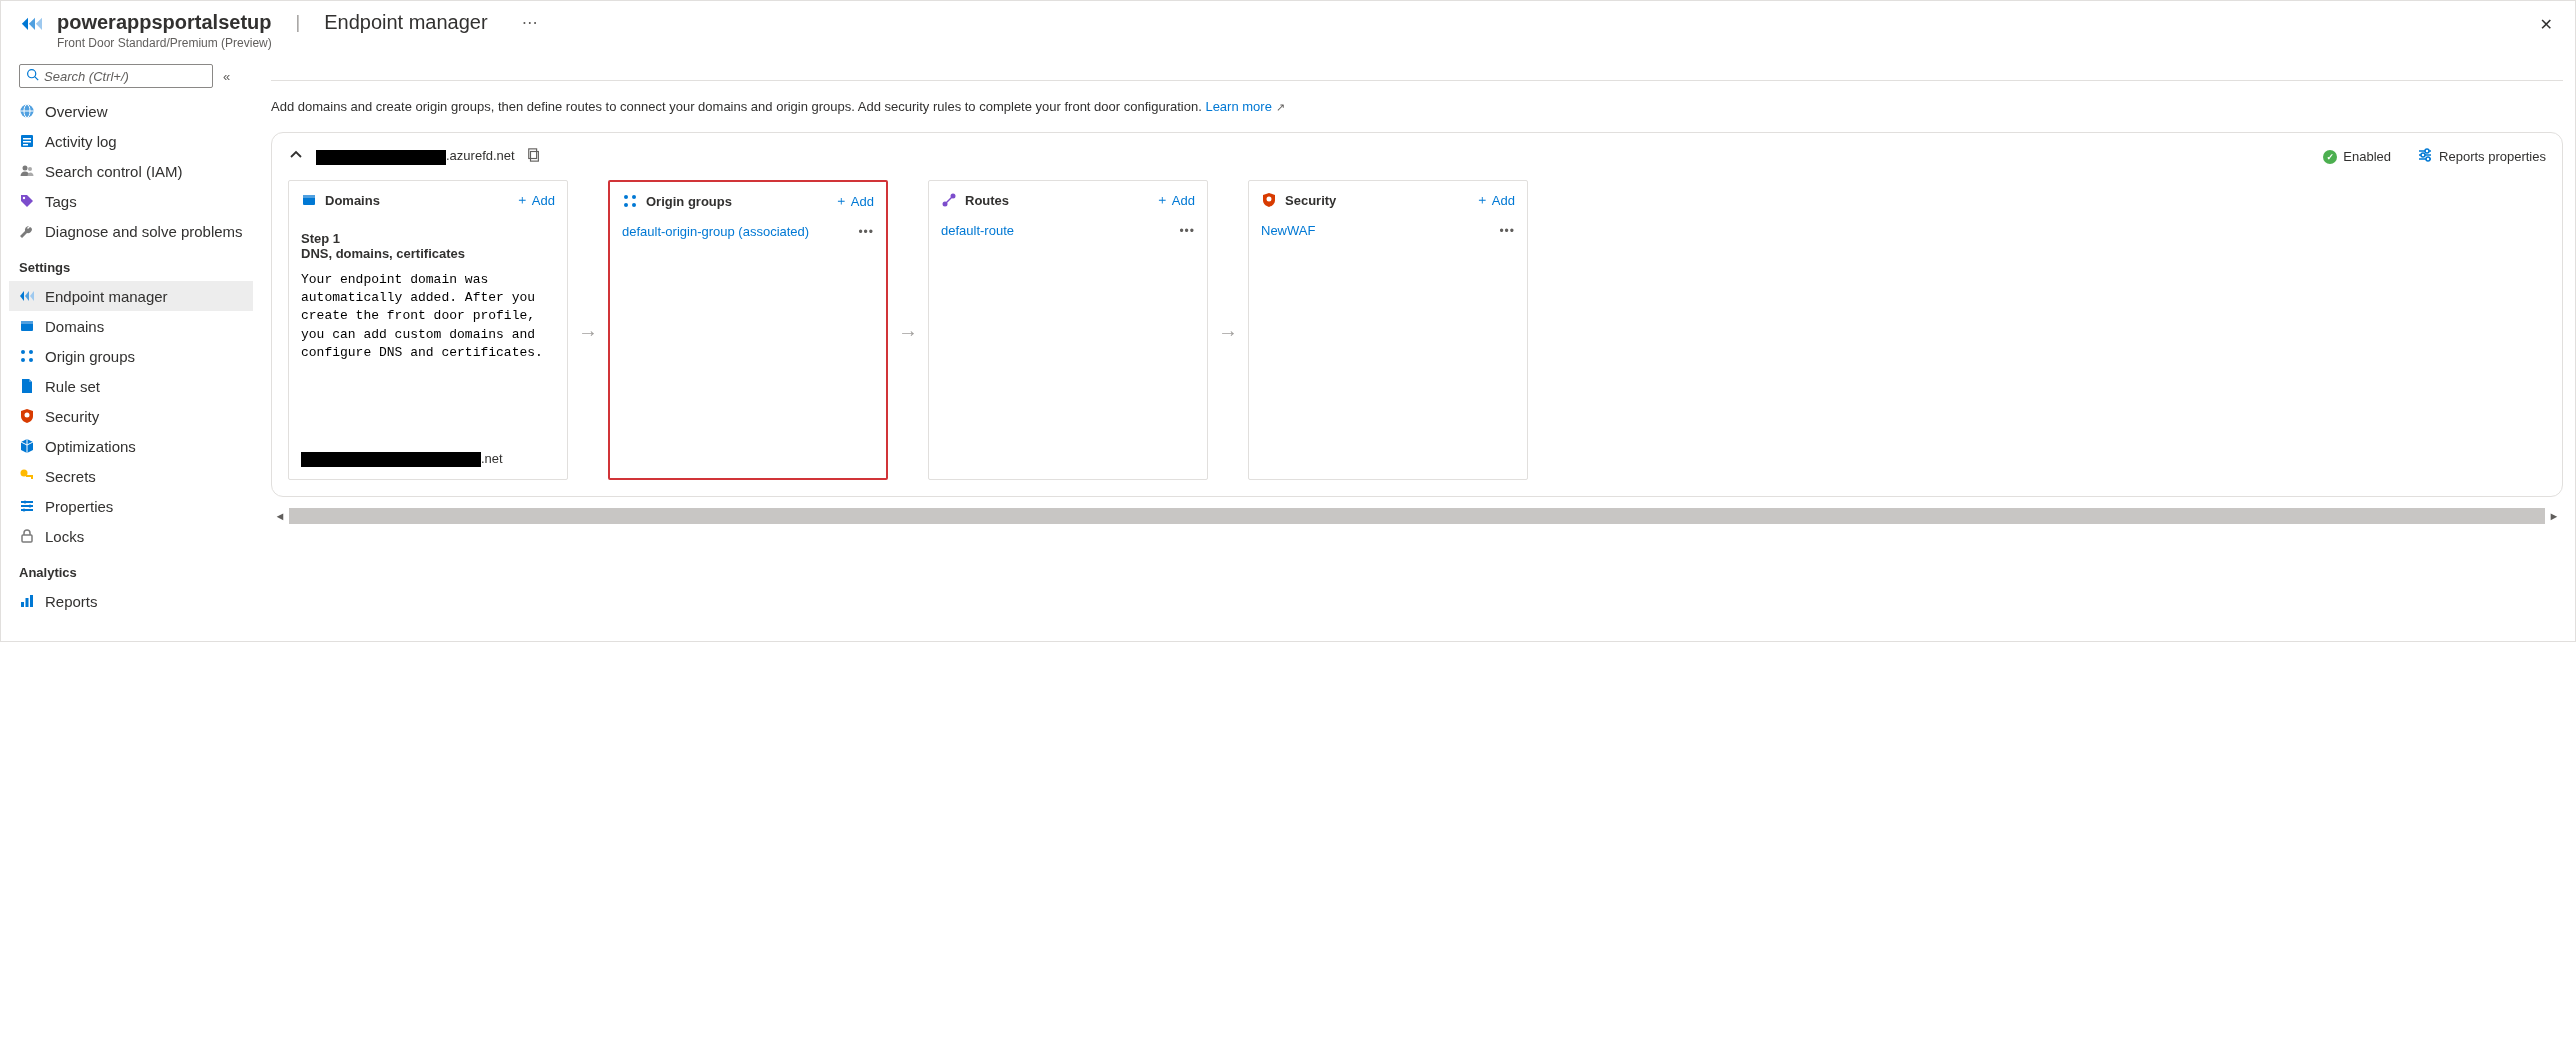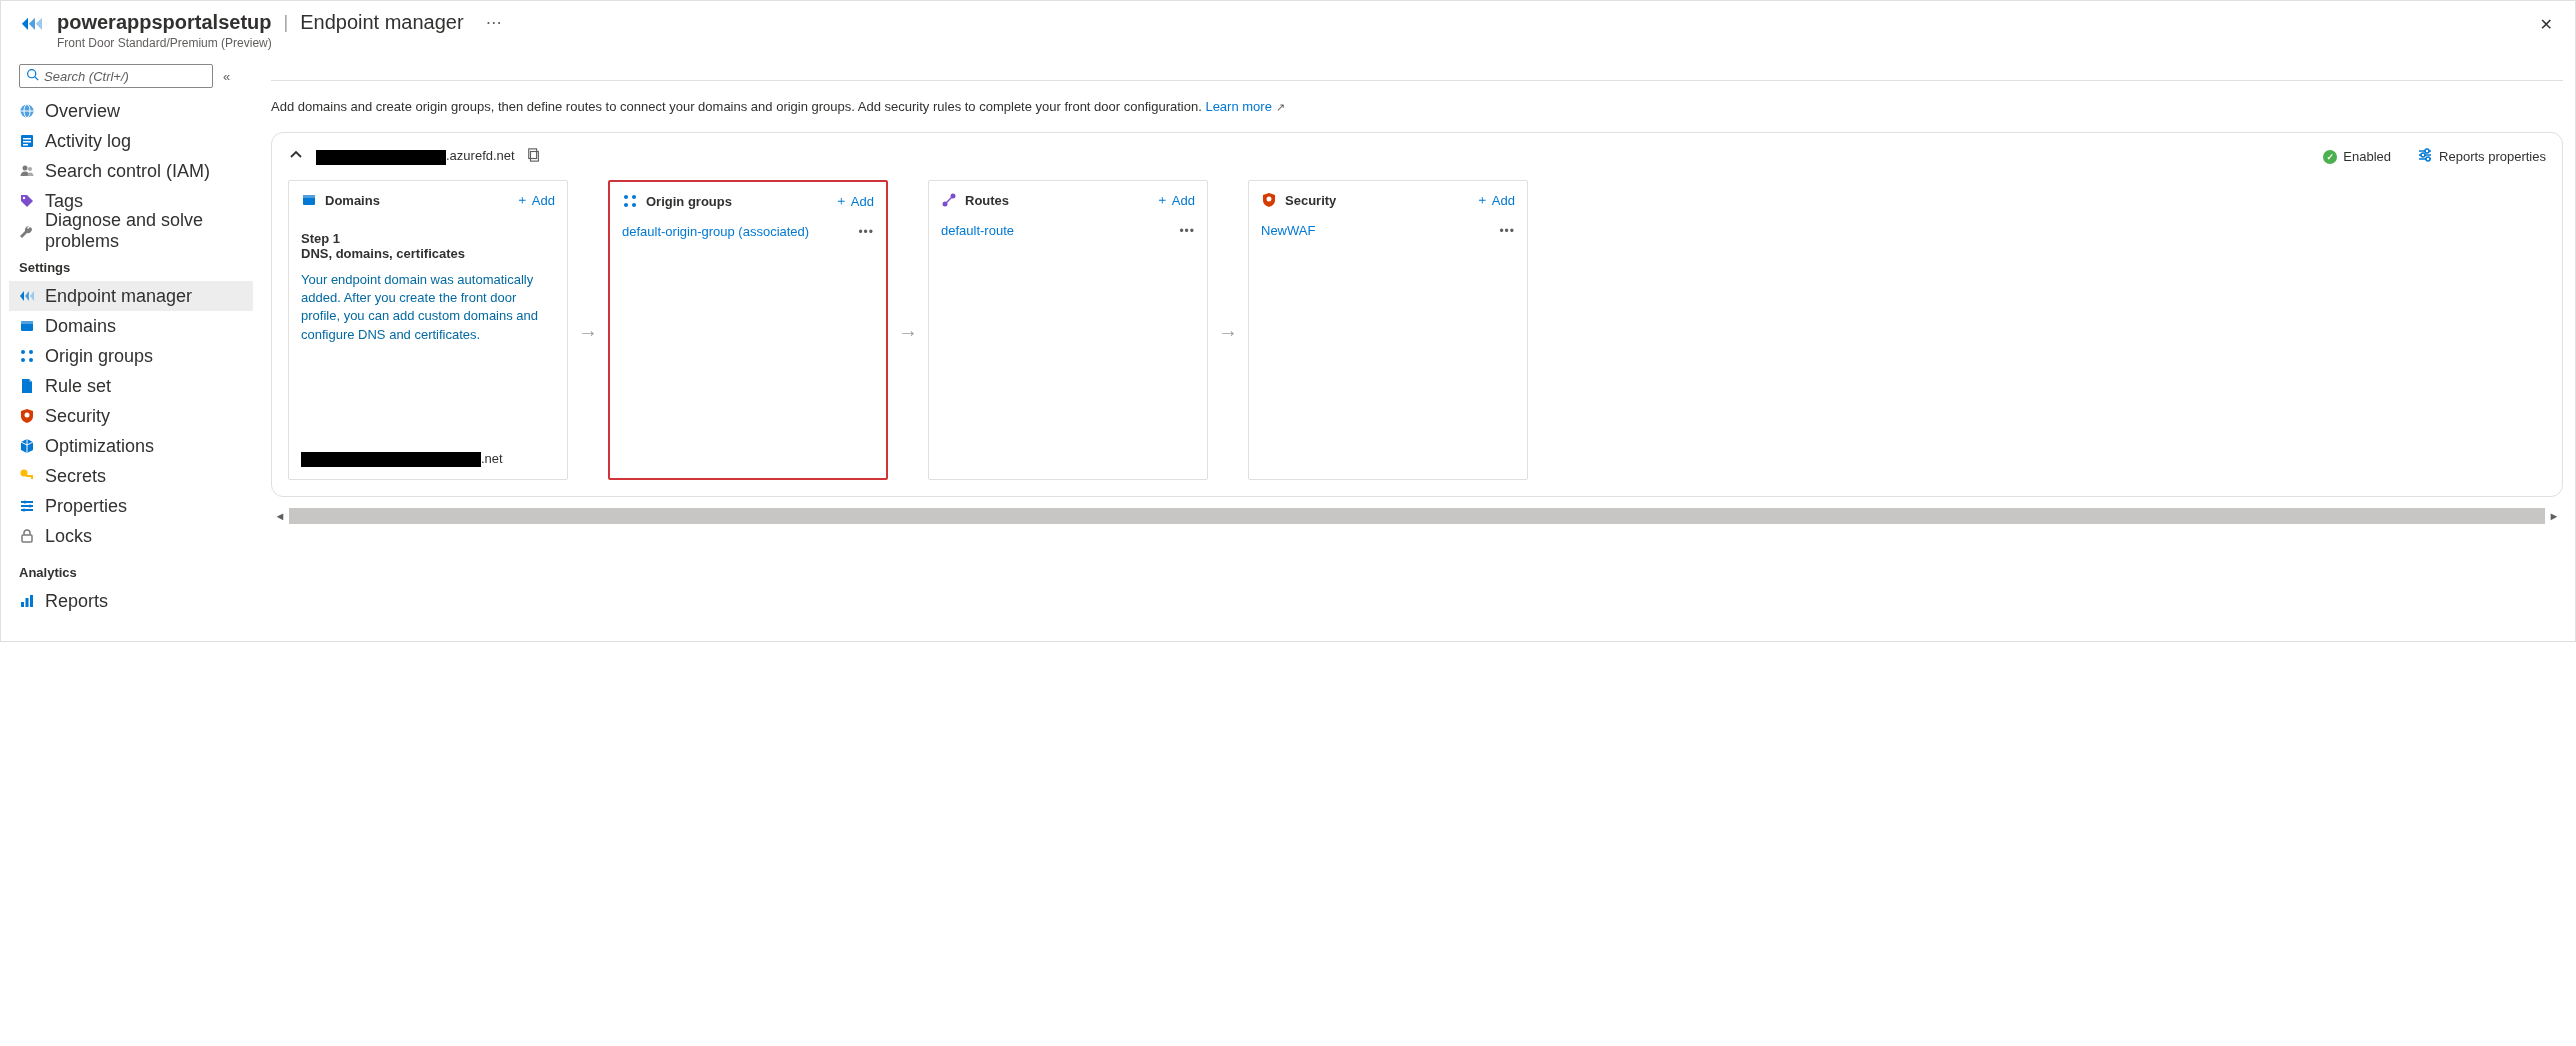--- a/index.html
+++ b/index.html
@@ -25,21 +25,21 @@
     width: 28px;
     height: 20px;
     margin-right: 8px;
     margin-top: 4px;
     flex-shrink: 0;
   }
   .header-titles { flex: 1; }
   .title-line {
     display: flex;
     align-items: center;
-    gap: 12px;
+    gap: 24px;
   }
   .resource-name { font-size: 20px; font-weight: 600; }
   .page-title { font-size: 20px; font-weight: 400; color: #323130; }
   .sep { font-size: 18px; color: #a19f9d; }
   .more-icon { font-size: 16px; color: #605e5c; margin-left: 10px; }
   .subtitle { font-size: 12px; color: #605e5c; margin-top: 2px; }
   .close-x {
     position: absolute;
     top: 14px; right: 22px;
     font-size: 16px;
@@ -72,21 +72,21 @@
   }
   .search-box .mag { margin-right: 5px; color: #0078d4; font-style: normal; }
   .collapse-icon { color: #605e5c; font-size: 13px; }
   .nav-item {
     display: flex;
     align-items: center;
     height: 30px;
     padding-left: 10px;
     gap: 10px;
     cursor: pointer;
-    font-size: 18px;
+    font-size: 15px;
     color: #323130;
     margin-left: -10px;
     padding-right: 8px;
   }
   .nav-item.selected {
     background: #ededed;
   }
   .nav-icon {
     width: 16px; height: 16px;
     display: inline-flex;
@@ -188,21 +188,21 @@
   .arrow-between {
     width: 40px;
     display: flex;
     align-items: center;
     justify-content: center;
     color: #a19f9d;
     font-size: 20px;
   }
   .step-title { font-weight: 600; margin-top: 12px; }
   .step-sub   { font-weight: 600; margin-bottom: 10px; }
-  .step-desc  { color: #0369a1; line-height: 1.4; }
+  .step-desc  { color: #000000; line-height: 1.4; font-family: Liberation Mono, monospace; }
   .domain-footer {
     margin-top: auto;
     padding: 6px 12px 12px 12px;
     font-size: 13px;
   }
   .hscroll {
     display: flex;
     align-items: center;
     margin-top: 10px;
   }

